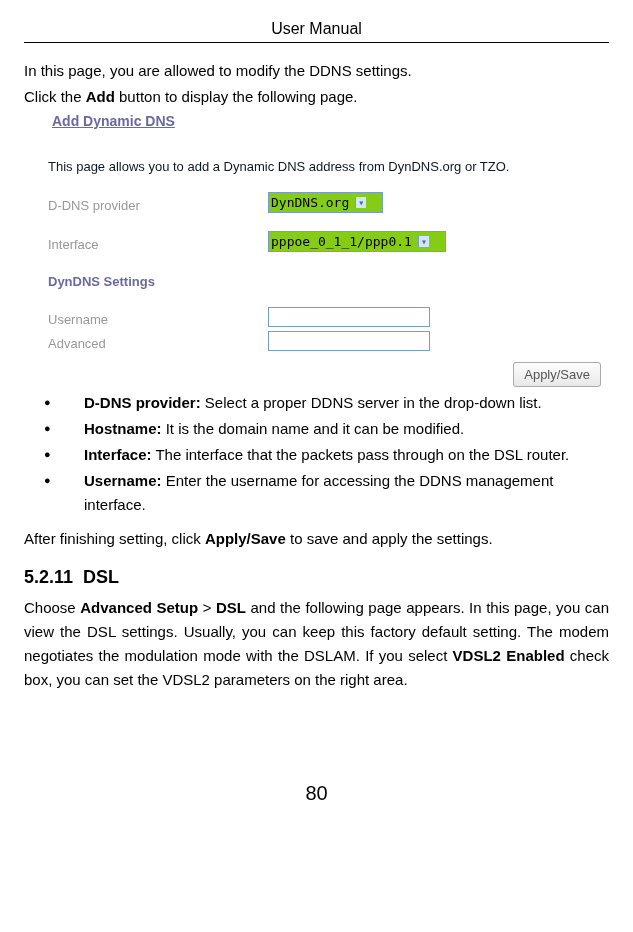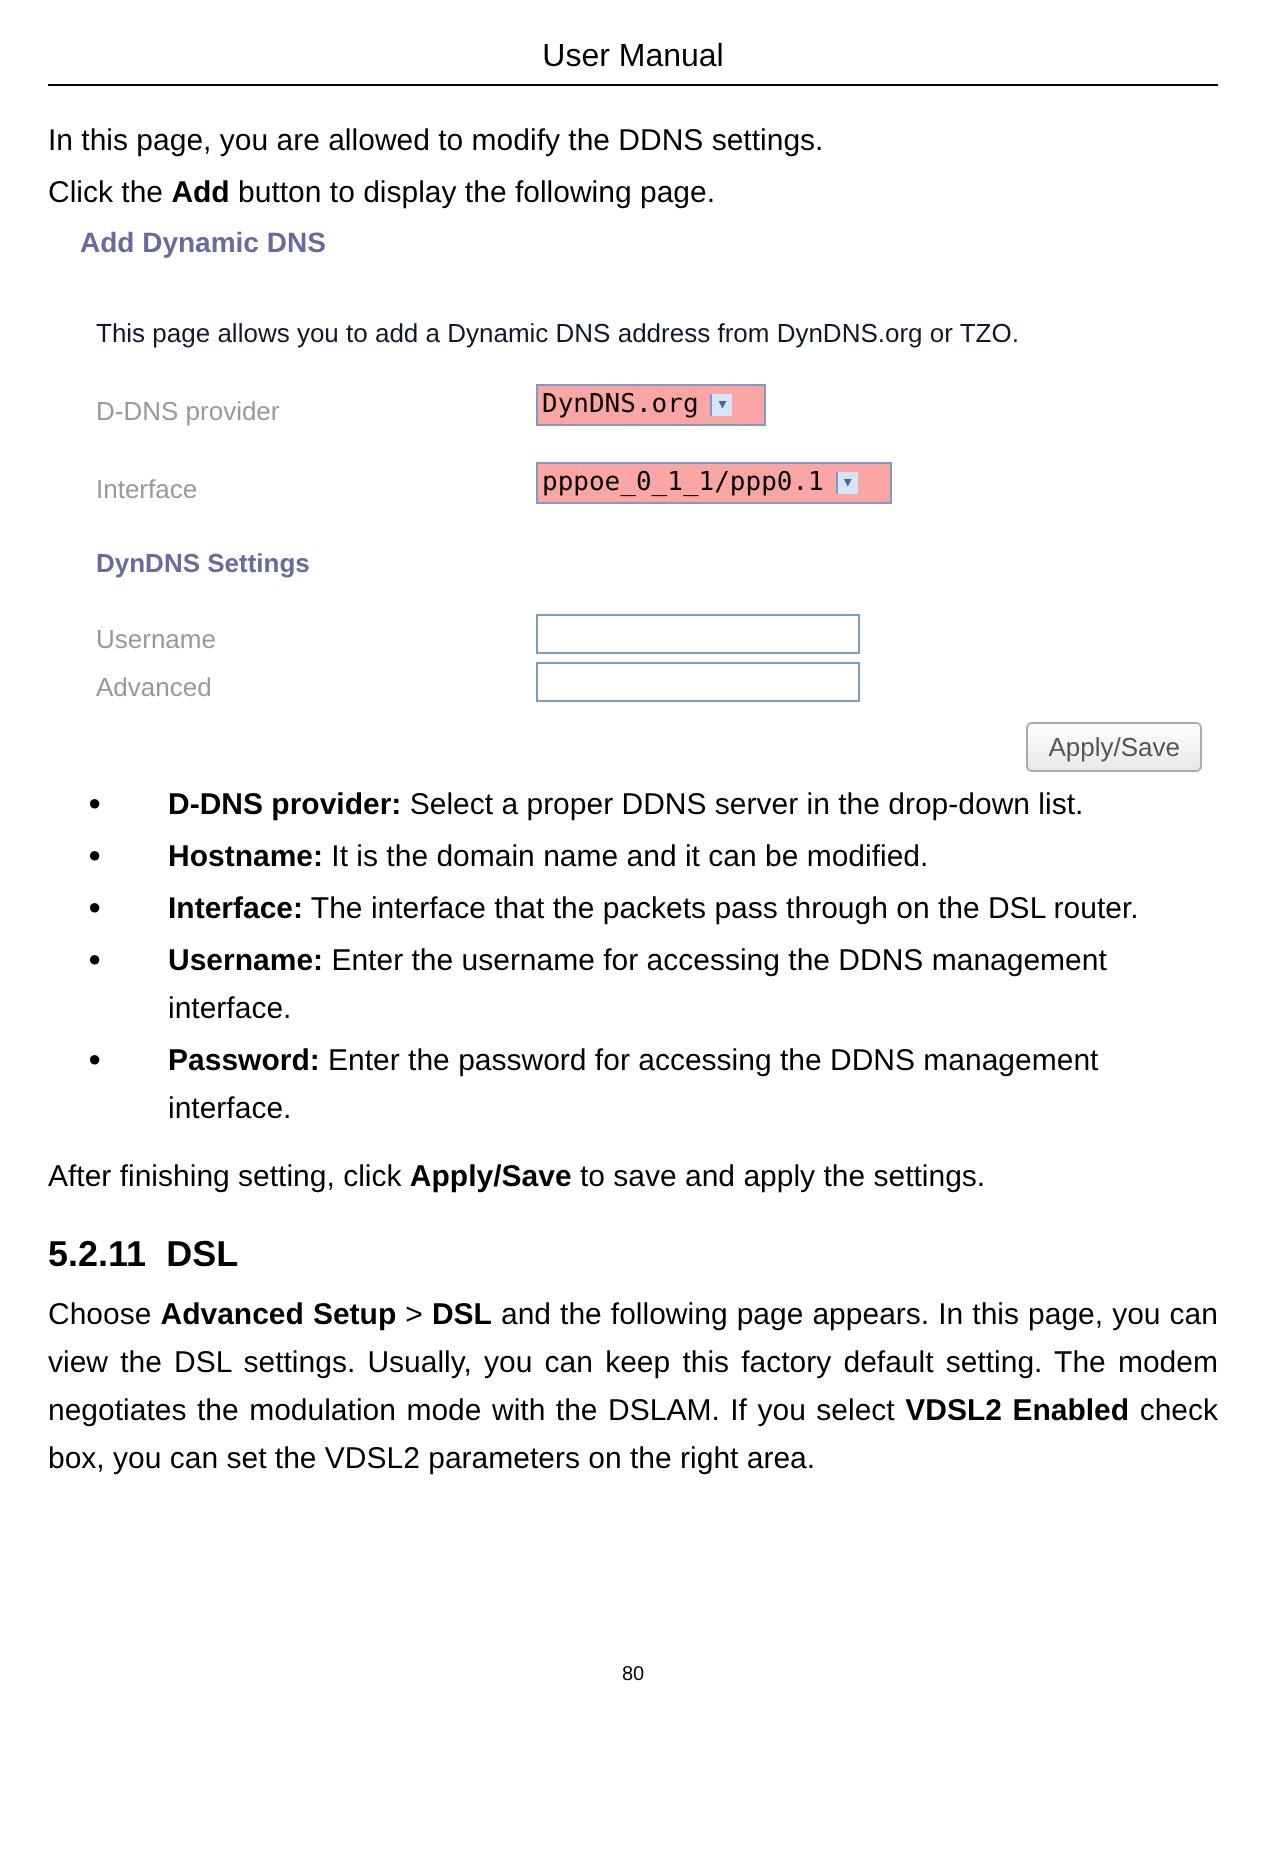--- a/index.html
+++ b/index.html
@@ -31,41 +31,42 @@
       margin-left: 8px;
       margin-top: 4px;
       margin-bottom: 8px;
     }
     .form-title {
       color: #6a6a9e;
       font-family: "Comic Sans MS", cursive, sans-serif;
       font-weight: bold;
       font-size: 14px;
       margin-bottom: 30px;
-      margin-left: 8px;
+      margin-left: 20px;
+      text-decoration: underline;
     }
     .form-desc {
       color: #0f172a;
       font-size: 13px;
       margin-bottom: 18px;
       margin-left: 16px;
     }
     .form-row {
       display: flex;
       align-items: flex-end;
       margin-bottom: 4px;
       margin-left: 16px;
     }
     .form-label {
       color: #999;
       font-size: 13px;
       width: 220px;
     }
     .form-select {
-      background: #fca5a5;
+      background: #84cc16;
       border: 1px solid #7a9cc6;
       font-family: monospace;
       font-size: 13px;
       padding: 2px 16px 2px 2px;
       position: relative;
       display: inline-flex;
       align-items: center;
     }
     .select-arrow {
       background: #d4e5f7;
@@ -136,21 +137,21 @@
       margin-bottom: 8px;
       margin-top: 16px;
     }
     .section-body {
       font-size: 15px;
       line-height: 1.6;
       text-align: justify;
     }
     .page-number {
       text-align: center;
-      font-size: 10px;
+      font-size: 20px;
       margin-top: 90px;
       padding-bottom: 20px;
     }
   </style>
 </head>
 <body>
 
 <div class="page">
   <div class="header-title">User Manual</div>
 
@@ -205,23 +206,20 @@
     </li>
     <li>
       <strong>Hostname:</strong><span> It is the domain name and it can be modified.</span>
     </li>
     <li>
       <strong>Interface:</strong><span> The interface that the packets pass through on the DSL router.</span>
     </li>
     <li>
       <strong>Username:</strong><span> Enter the username for accessing the DDNS management interface.</span>
     </li>
-    <li>
-      <strong>Password:</strong><span> Enter the password for accessing the DDNS management interface.</span>
-    </li>
   </ul>
 
   <div class="after-text">
     <span>After finishing setting, click </span><strong>Apply/Save</strong><span> to save and apply the settings.</span>
   </div>
 
   <div class="section-heading">
     <span>5.2.11</span>&nbsp;&nbsp;<span>DSL</span>
   </div>
 

